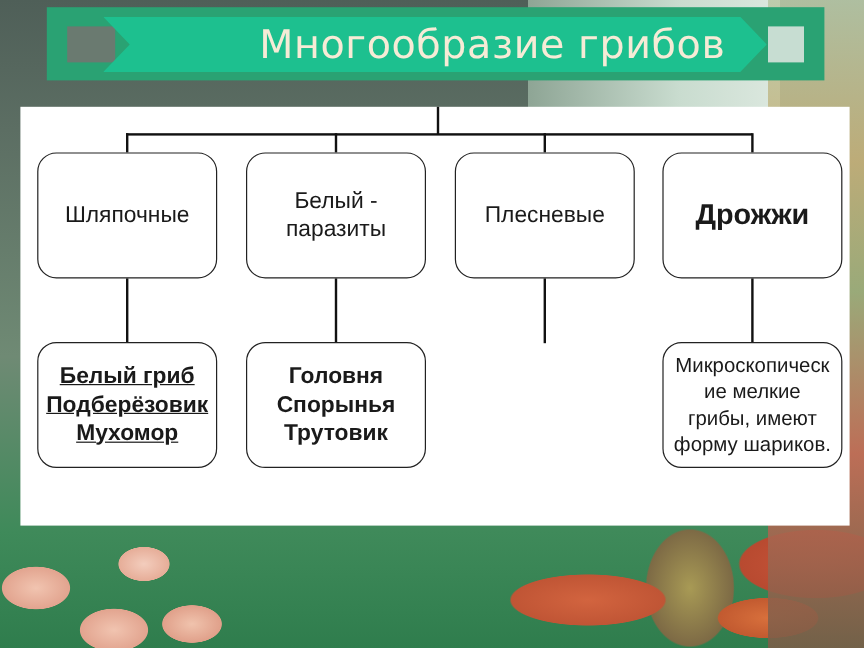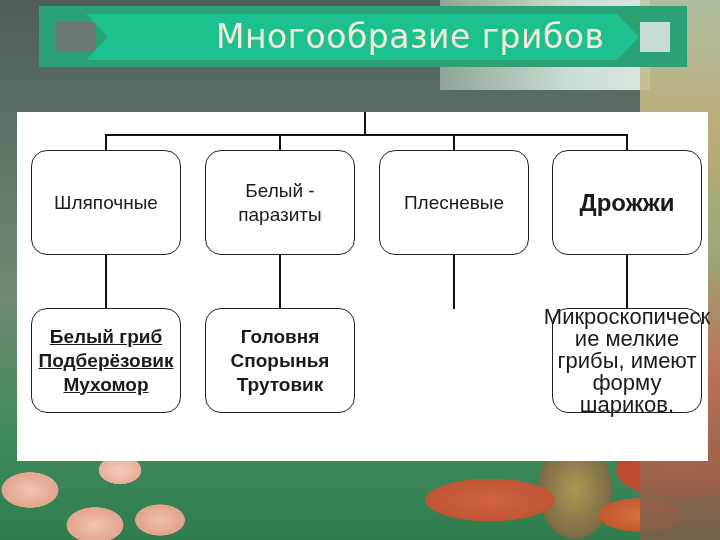--- a/index.html
+++ b/index.html
@@ -49,34 +49,33 @@
     position: absolute; left: 200px; top: 14px; width: 440px; height: 36px;
     line-height: 46px; text-align: left; padding-left: 16px;
     color: #f6ebd6; font-size: 33px; letter-spacing: 0.5px;
     font-family: "DejaVu Sans", sans-serif;
   }
 
   
   .panel {
     position: absolute; left: 17px; top: 89px; width: 691px; height: 349px;
     background: #ffffff;
-    margin-top: 23px;
   }
   .line { position: absolute; background: #111; }
   .box {
     position: absolute; width: 150px; height: 105px;
     border: 1.5px solid #222; border-radius: 16px; background: #fff;
     box-sizing: border-box;
     display: flex; align-items: center; justify-content: center; text-align: center;
     color: #1a1a1a; font-size: 19px; line-height: 24px;
   }
   .box.top { font-size: 19px; }
   .box .lbl { white-space: pre-line; }
   .box.big .lbl { font-size: 24px; font-weight: bold; }
-  .box.small .lbl { font-size: 22px; line-height: 22px; }
+  .box.small .lbl { font-size: 17px; line-height: 22px; }
   .box.bold .lbl { font-weight: bold; }
 </style>
 </head>
 <body>
 
 <div class="bg-mid-top"></div>
 <div class="bg-right"></div>
 
 <div class="banner-outer"></div>
 <div class="banner-tab-l"></div>

